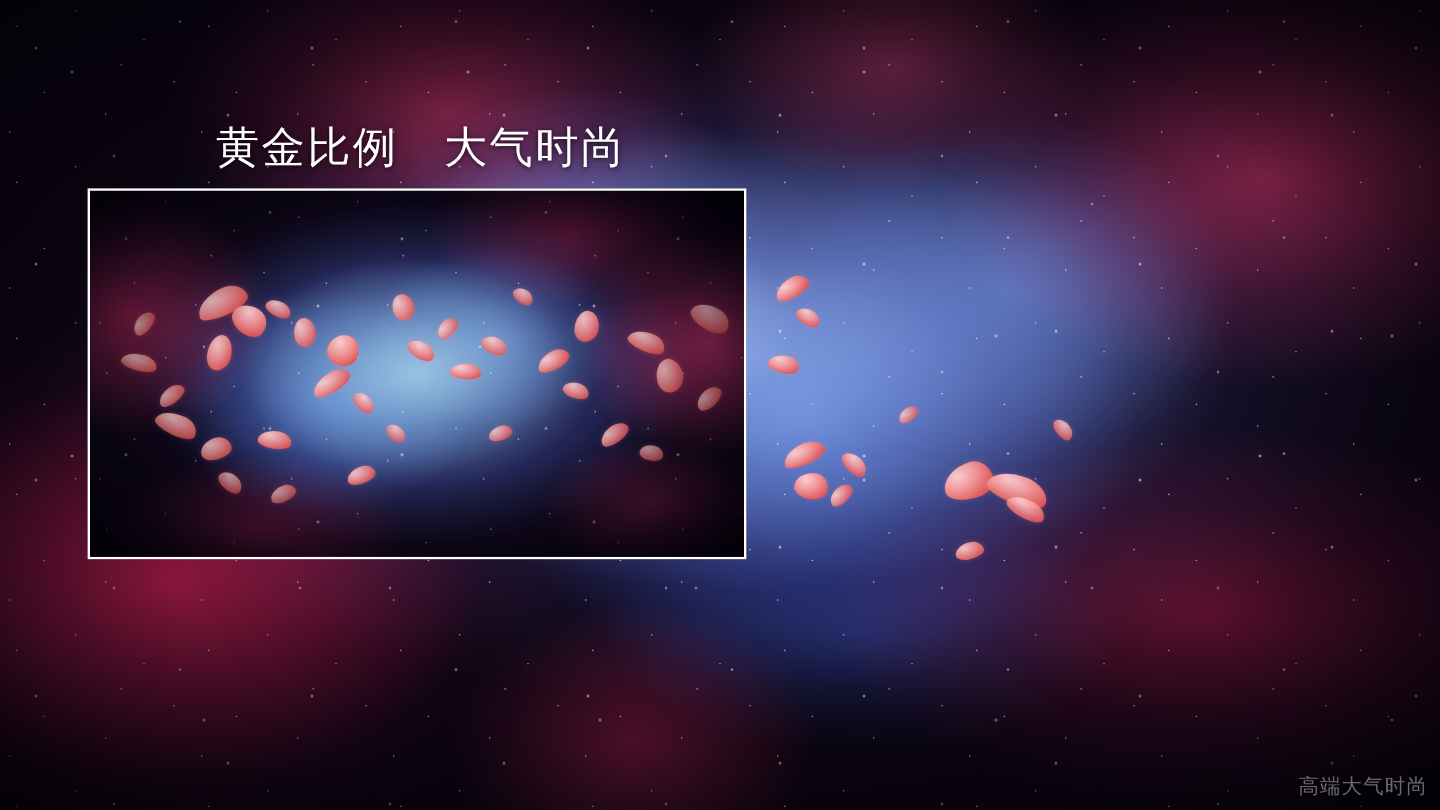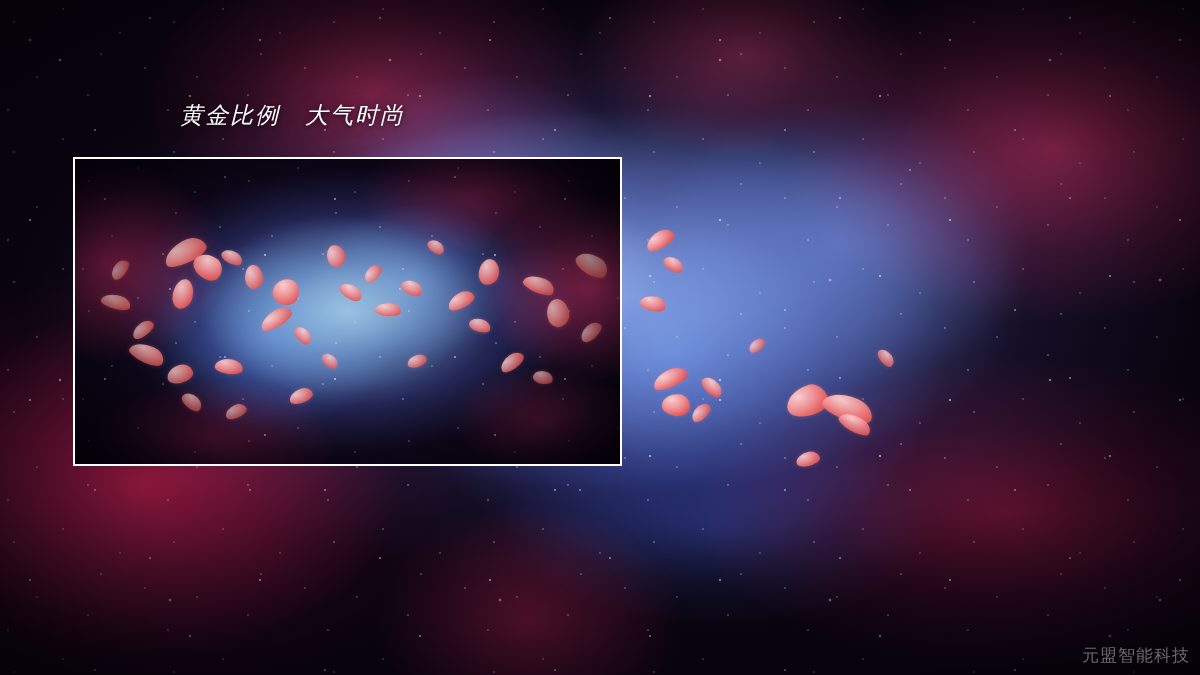--- a/index.html
+++ b/index.html
@@ -162,27 +162,26 @@
     position: absolute;
     inset: 0;
     background: radial-gradient(ellipse 70% 68% at 50% 50%, rgba(0,0,0,0) 44%, rgba(6,2,12,0.5) 76%, rgba(3,0,7,0.92) 100%);
   }
 
   
   #slide-title {
     position: absolute;
     left: 180px;
     top: 102px;
-    font-size: 23px;
+    font-size: 36px;
     line-height: 1.18;
     color: #ffffff;
     letter-spacing: 2px;
     white-space: pre;
     text-shadow: 0 1px 4px rgba(0,0,0,0.65), 0 0 14px rgba(40,10,40,0.5);
-    font-style: italic;
   }
 
   #body-copy {
     position: absolute;
     left: 658px;
     top: 256px;
     width: 520px;
     color: #ffffff;
     font-size: 21px;
     line-height: 40px;
@@ -276,15 +275,15 @@
           <div class="petal" style="left: 458px; top: 212px; width: 20px; height: 13px; border-radius: 55% 45% 58% 42% / 62% 56% 44% 38%; transform: rotate(14deg); opacity: 0.84;"></div>
           <div class="petal" style="left: 150px; top: 246px; width: 22px; height: 13px; border-radius: 57% 43% 56% 44% / 64% 58% 42% 36%; transform: rotate(-22deg); opacity: 0.85;"></div>
           <div class="petal" style="left: 246px; top: 196px; width: 18px; height: 12px; border-radius: 55% 45% 58% 42% / 62% 56% 44% 38%; transform: rotate(46deg); opacity: 0.8;"></div>
           <div class="petal" style="left: 332px; top: 196px; width: 20px; height: 12px; border-radius: 56% 44% 57% 43% / 63% 57% 43% 37%; transform: rotate(-16deg); opacity: 0.82;"></div>
         </div>
       <div class="fi-vig"></div>
     </div>
   </div>
 
 
-  <div id="watermark">元盟智能科技</div>
+  <div id="watermark">高端大气时尚</div>
 
 </div>
 
 </body></html>

